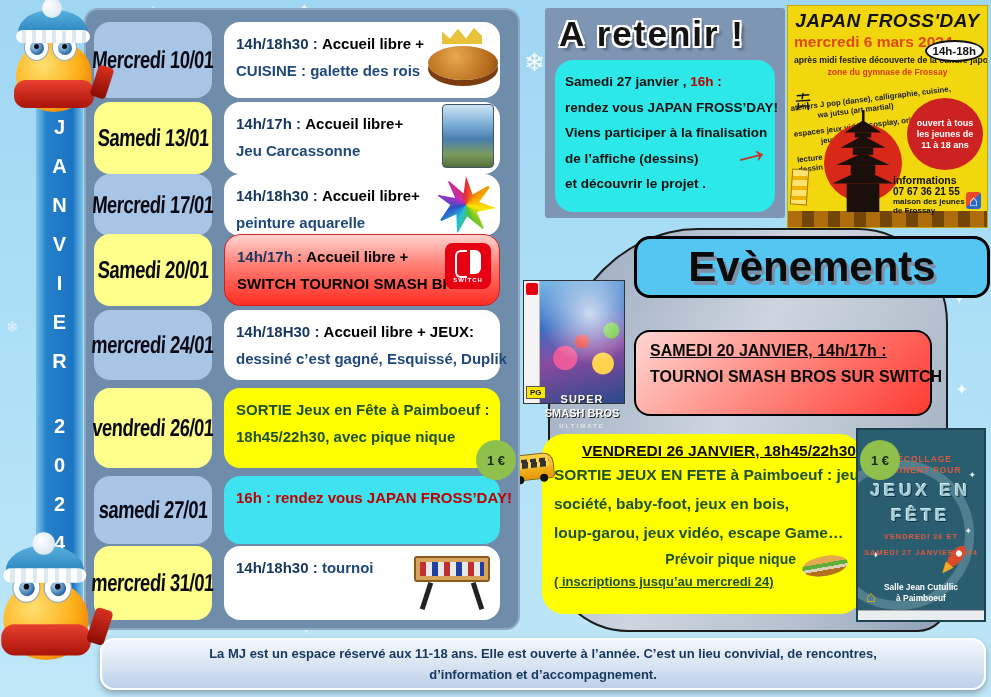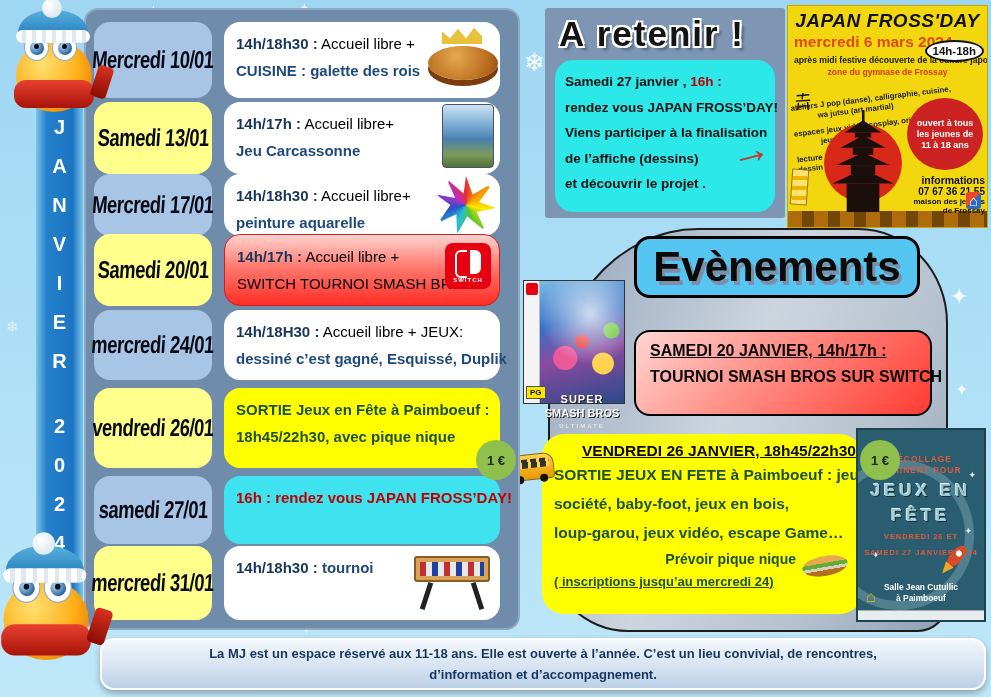--- a/index.html
+++ b/index.html
@@ -27,21 +27,21 @@
   .date-text{font-weight:800;font-size:20px;color:#0a0a14;display:inline-block;
     transform:skewX(-4deg) scale(.92,1.22);letter-spacing:-.5px;white-space:nowrap;}
   .event-box{position:absolute;left:138px;width:276px;height:100%;border-radius:16px;
     background:#fff;padding:8px 12px;overflow:visible;}
   .event-box.pad-img{padding-right:84px;}
   .event-box.red{background:linear-gradient(180deg,#ffd3cf 0%,#ff7a70 45%,#ff2d24 100%);border:1px solid #d02020;}
   .event-box.yellowbox{background:#ffff00;}
   .event-box.cyanbox{background:#3fe3ef;}
   .ln{font-size:15px;line-height:27px;white-space:nowrap;}
   .t-time{color:#17365d;font-weight:600;}
-  .t-black{color:#000;font-weight:400;}
+  .t-black{color:#000;font-weight:700;}
   .t-navy{color:#1f497d;font-weight:800;}
   .t-red{color:#c00000;font-weight:800;}
   .t-blue{color:#22a5dd;font-weight:800;}
   .t-green{color:#1e5128;font-weight:800;}
   .center{text-align:left;}
   
   .pic{position:absolute;}
   .galette{right:0px;top:2px;width:74px;height:64px;}
   .galette .g1{position:absolute;left:2px;top:22px;width:70px;height:34px;border-radius:50%;
     background:radial-gradient(circle at 40% 30%,#e8a84e,#b56a1d 70%,#8a4a12);box-shadow:0 6px 0 #7c3d0e;}
@@ -86,39 +86,39 @@
   .jp-date{font-size:15.5px;font-weight:800;color:#e04a10;margin-top:1px;white-space:nowrap;}
   .jp-bubble{position:absolute;right:3px;top:34px;background:#fff;border:2px solid #111;border-radius:50%;
     padding:3px 6px;font-size:11.5px;font-weight:800;color:#111;white-space:nowrap;}
   .jp-sub{font-size:8.6px;font-weight:800;color:#1a1a1a;margin-top:4px;white-space:nowrap;}
   .jp-loc{font-size:8.6px;font-weight:800;color:#d83a10;text-align:center;margin-top:2px;}
   .jp-acts{position:absolute;left:6px;top:88px;transform:rotate(-7deg);width:160px;}
   .jp-acts div{font-size:7.8px;font-weight:700;color:#222;line-height:10px;white-space:nowrap;}
   .jp-acts .ind{padding-left:26px;}
   .jp-badge{position:absolute;right:4px;top:92px;width:76px;height:72px;border-radius:50%;background:#cc2222;
     color:#fff;font-size:9px;font-weight:700;display:flex;align-items:center;text-align:center;padding:6px;line-height:11px;z-index:3;}
-  .jp-info{position:absolute;right:2px;top:168px;width:92px;text-align:right;z-index:3;}
+  .jp-info{position:absolute;right:2px;top:168px;width:92px;text-align:left;z-index:3;}
   .jp-info .i1{font-size:10.5px;font-weight:800;color:#111;}
   .jp-info .i2{font-size:10px;font-weight:800;color:#111;}
   .jp-info .i3{font-size:8px;font-weight:800;color:#111;line-height:9px;}
   .jp-sun{position:absolute;left:36px;top:118px;width:78px;height:78px;border-radius:50%;background:#d82818;}
   .jp-pagoda{position:absolute;left:44px;top:104px;z-index:2;}
   .jp-sky{position:absolute;left:0;bottom:0;width:100%;height:16px;background:
     repeating-linear-gradient(90deg,rgba(120,20,10,.55) 0 14px,rgba(60,8,4,.7) 14px 26px);}
   .jp-kanji{position:absolute;left:6px;top:86px;width:18px;height:20px;z-index:2;}
   .jp-ticket{position:absolute;left:3px;bottom:22px;width:17px;height:36px;transform:rotate(4deg);
     background:repeating-linear-gradient(180deg,#ffe36e 0 6px,#f0b400 6px 10px);border:1px solid #997700;}
   .jp-house{position:absolute;right:6px;bottom:18px;font-size:15px;color:#fff;z-index:3;
     background:linear-gradient(135deg,#e84a2a 50%,#2a6ac8 50%);border-radius:3px;padding:0 3px;}
   .jp-house::before{content:"⌂";}
   
   .events{position:absolute;left:548px;top:228px;width:400px;height:404px;z-index:2;
     background:linear-gradient(115deg,#93a5bb 0%,#cdd5df 45%,#b4c0ce 75%,#8fa0b6 100%);
     border:2px solid #1c1c1c;border-radius:150px 90px 30px 80px / 180px 95px 30px 80px;}
-  .events-title{position:absolute;left:84px;top:6px;width:286px;height:62px;background:#55c6f2;
+  .events-title{position:absolute;left:84px;top:6px;width:356px;height:62px;background:#55c6f2;
     border:3px solid #000;border-radius:16px;display:flex;align-items:center;justify-content:center;}
   .events-title span{font-size:42px;font-weight:800;color:#0a0a0a;text-shadow:3px 4px 0 #7d8fa6;}
   .ev-red{position:absolute;left:84px;top:100px;width:298px;height:86px;
     background:linear-gradient(135deg,#ffd6d2 0%,#ff8d84 45%,#ff3b33 100%);
     border:2px solid #000;border-radius:16px;padding:10px 14px;}
   .ev-red .h{font-size:16px;font-weight:800;color:#0a0a0a;text-decoration:underline;white-space:nowrap;}
   .ev-red .b{font-size:16px;font-weight:800;color:#0a0a0a;margin-top:8px;white-space:nowrap;}
   .ev-yellow{position:absolute;left:-8px;top:204px;width:320px;height:180px;background:#ffff00;
     border-radius:22px;padding:8px 12px 6px 12px;}
   .ev-yellow .h{font-size:15.5px;font-weight:800;color:#0a0a0a;text-decoration:underline;padding-left:28px;white-space:nowrap;}

